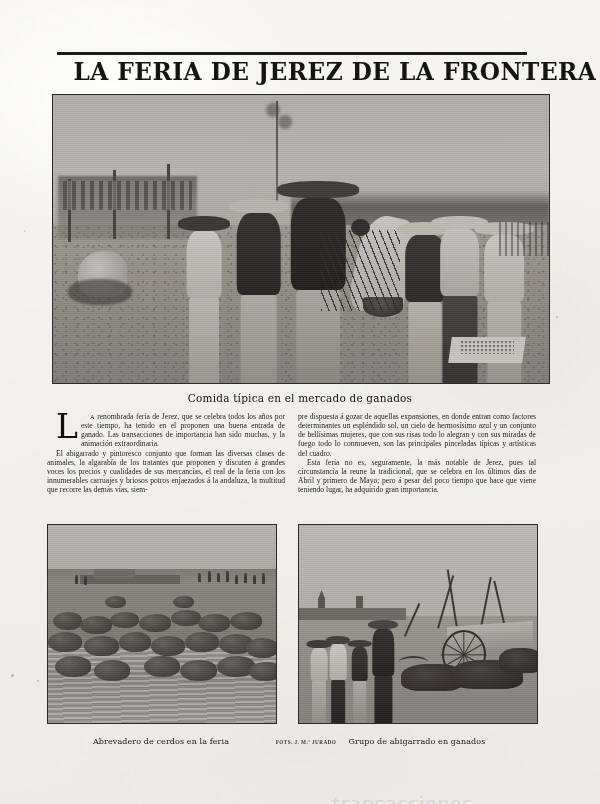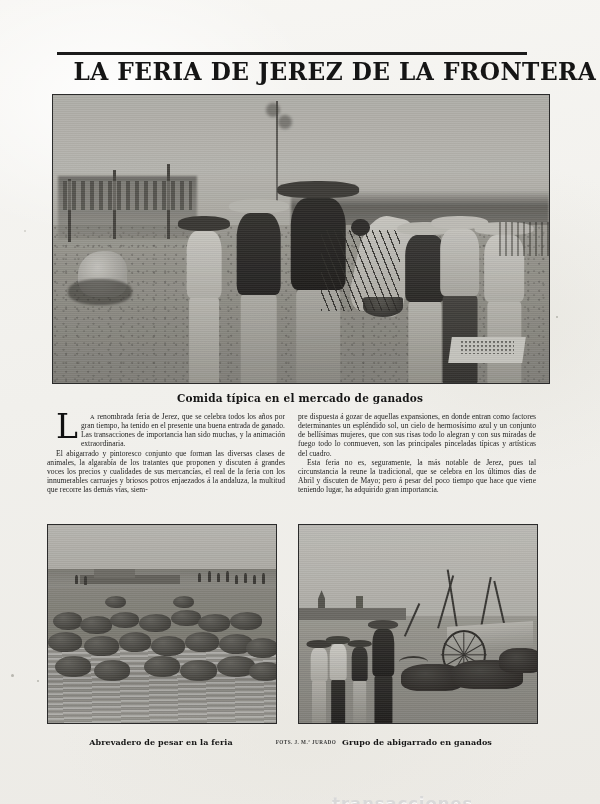--- a/index.html
+++ b/index.html
@@ -244,21 +244,21 @@
   .cart-shaft {
     position: absolute;
     background: #3a3834;
     transform-origin: left bottom;
   }
 
   
   .caption {
     position: absolute;
     font-family: "DejaVu Serif", serif;
-    font-weight: bold;
+    font-weight: normal;
     color: #161616;
     white-space: nowrap;
   }
   #caption-main {
     left: 0; top: 376px; width: 600px;
     text-align: center;
     font-size: 10.5px;
     letter-spacing: 0.2px;
   }
   #caption-pigs {
@@ -428,27 +428,27 @@
         <div class="halftone"></div>
         <div class="grain"></div>
       </div>
     </div>
 
     <div class="caption" id="caption-main">Comida típica en el mercado de ganados</div>
 
     <div id="body-text">
       <div class="column">
         <p>
-          <span class="dropcap">L</span><span class="smallcaps-lead">A</span><span> renombrada feria de Jerez, que se celebra todos los años por gran tiempo, ha tenido en el presente una buena entrada de ganado. Las transacciones de importancia han sido muchas, y la animación extraordinaria.</span>
+          <span class="dropcap">L</span><span class="smallcaps-lead">A</span><span> renombrada feria de Jerez, que se celebra todos los años por este tiempo, ha tenido en el proponen una buena entrada de ganado. Las transacciones de importancia han sido muchas, y la animación extraordinaria.</span>
         </p>
         <p>El abigarrado y pintoresco conjunto que forman las diversas clases de animales, la algarabía de los tratantes que proponen y discuten á grandes voces los precios y cualidades de sus mercancías, el real de la feria con los innumerables carruajes y briosos potros enjaezados á la andaluza, la multitud que recorre las demás vías, siem-</p>
       </div>
       <div class="column">
         <p class="noindent">pre dispuesta á gozar de aquellas expansiones, en donde entran como factores determinantes un espléndido sol, un cielo de hermosísimo azul y un conjunto de bellísimas mujeres, que con sus risas todo lo alegran y con sus miradas de fuego todo lo conmueven, son las principales pinceladas típicas y artísticas del cuadro.</p>
-        <p>Esta feria no es, seguramente, la más notable de Jerez, pues tal circunstancia la reune la tradicional, que se celebra en los últimos días de Abril y discuten de Mayo; pero á pesar del poco tiempo que hace que viene teniendo lugar, ha adquirido gran importancia.</p>
+        <p>Esta feria no es, seguramente, la más notable de Jerez, pues tal circunstancia la reune la tradicional, que se celebra en los últimos días de Abril y primero de Mayo; pero á pesar del poco tiempo que hace que viene teniendo lugar, ha adquirido gran importancia.</p>
       </div>
     </div>
 
     <div class="photo-frame" id="photo-pigs">
       <div class="photo-inner">
         <div class="sky-pigs"></div>
         <div class="bank-pigs"></div>
         <div class="mud-pigs"></div>
         <div class="water-pigs"></div>
         <div class="water-ripple"></div>
@@ -547,21 +547,21 @@
           <div class="hat" style="top:0;width:140%;height:9%;background:#4a4842;"></div>
           <div class="torso" style="top:9%;width:100%;height:45%;background:linear-gradient(180deg,#33312d,#1f1d1b);"></div>
           <div class="legs" style="top:54%;width:80%;height:46%;background:linear-gradient(180deg,#2e2c29,#1d1b19);"></div>
         </div>
 
         <div class="halftone"></div>
         <div class="grain"></div>
       </div>
     </div>
 
-    <div class="caption" id="caption-pigs">Abrevadero de pesar en la feria</div>
+    <div class="caption" id="caption-pigs">Abrevadero de cerdos en la feria</div>
     <div id="photo-credit">FOTS. J. M.ª JURADO</div>
     <div class="caption" id="caption-oxen">Grupo de abigarrado en ganados</div>
 
     <div class="speck" style="left:11px; top:658px; width:3px; height:3px;"></div>
     <div class="speck" style="left:37px; top:664px; width:2px; height:2px;"></div>
     <div class="speck" style="left:556px; top:300px; width:2px; height:2px;"></div>
     <div class="speck" style="left:24px; top:214px; width:2px; height:2px; opacity:0.35;"></div>
 
     <div id="watermark">transacciones</div>
   </div>

